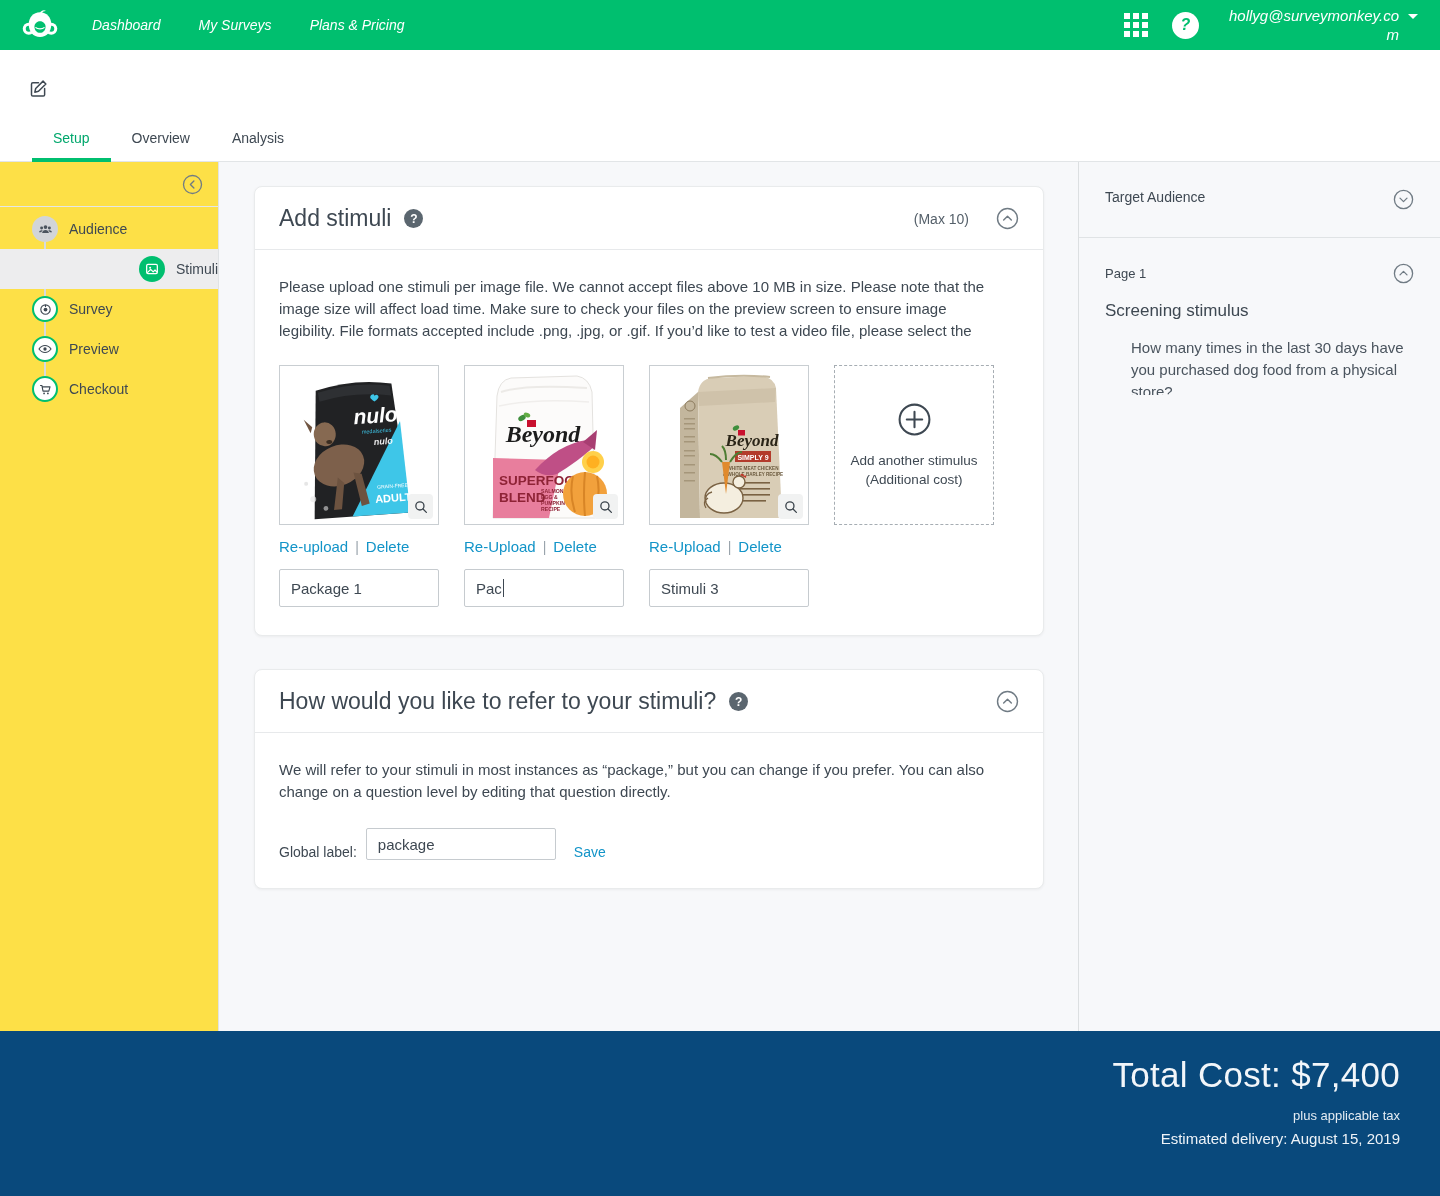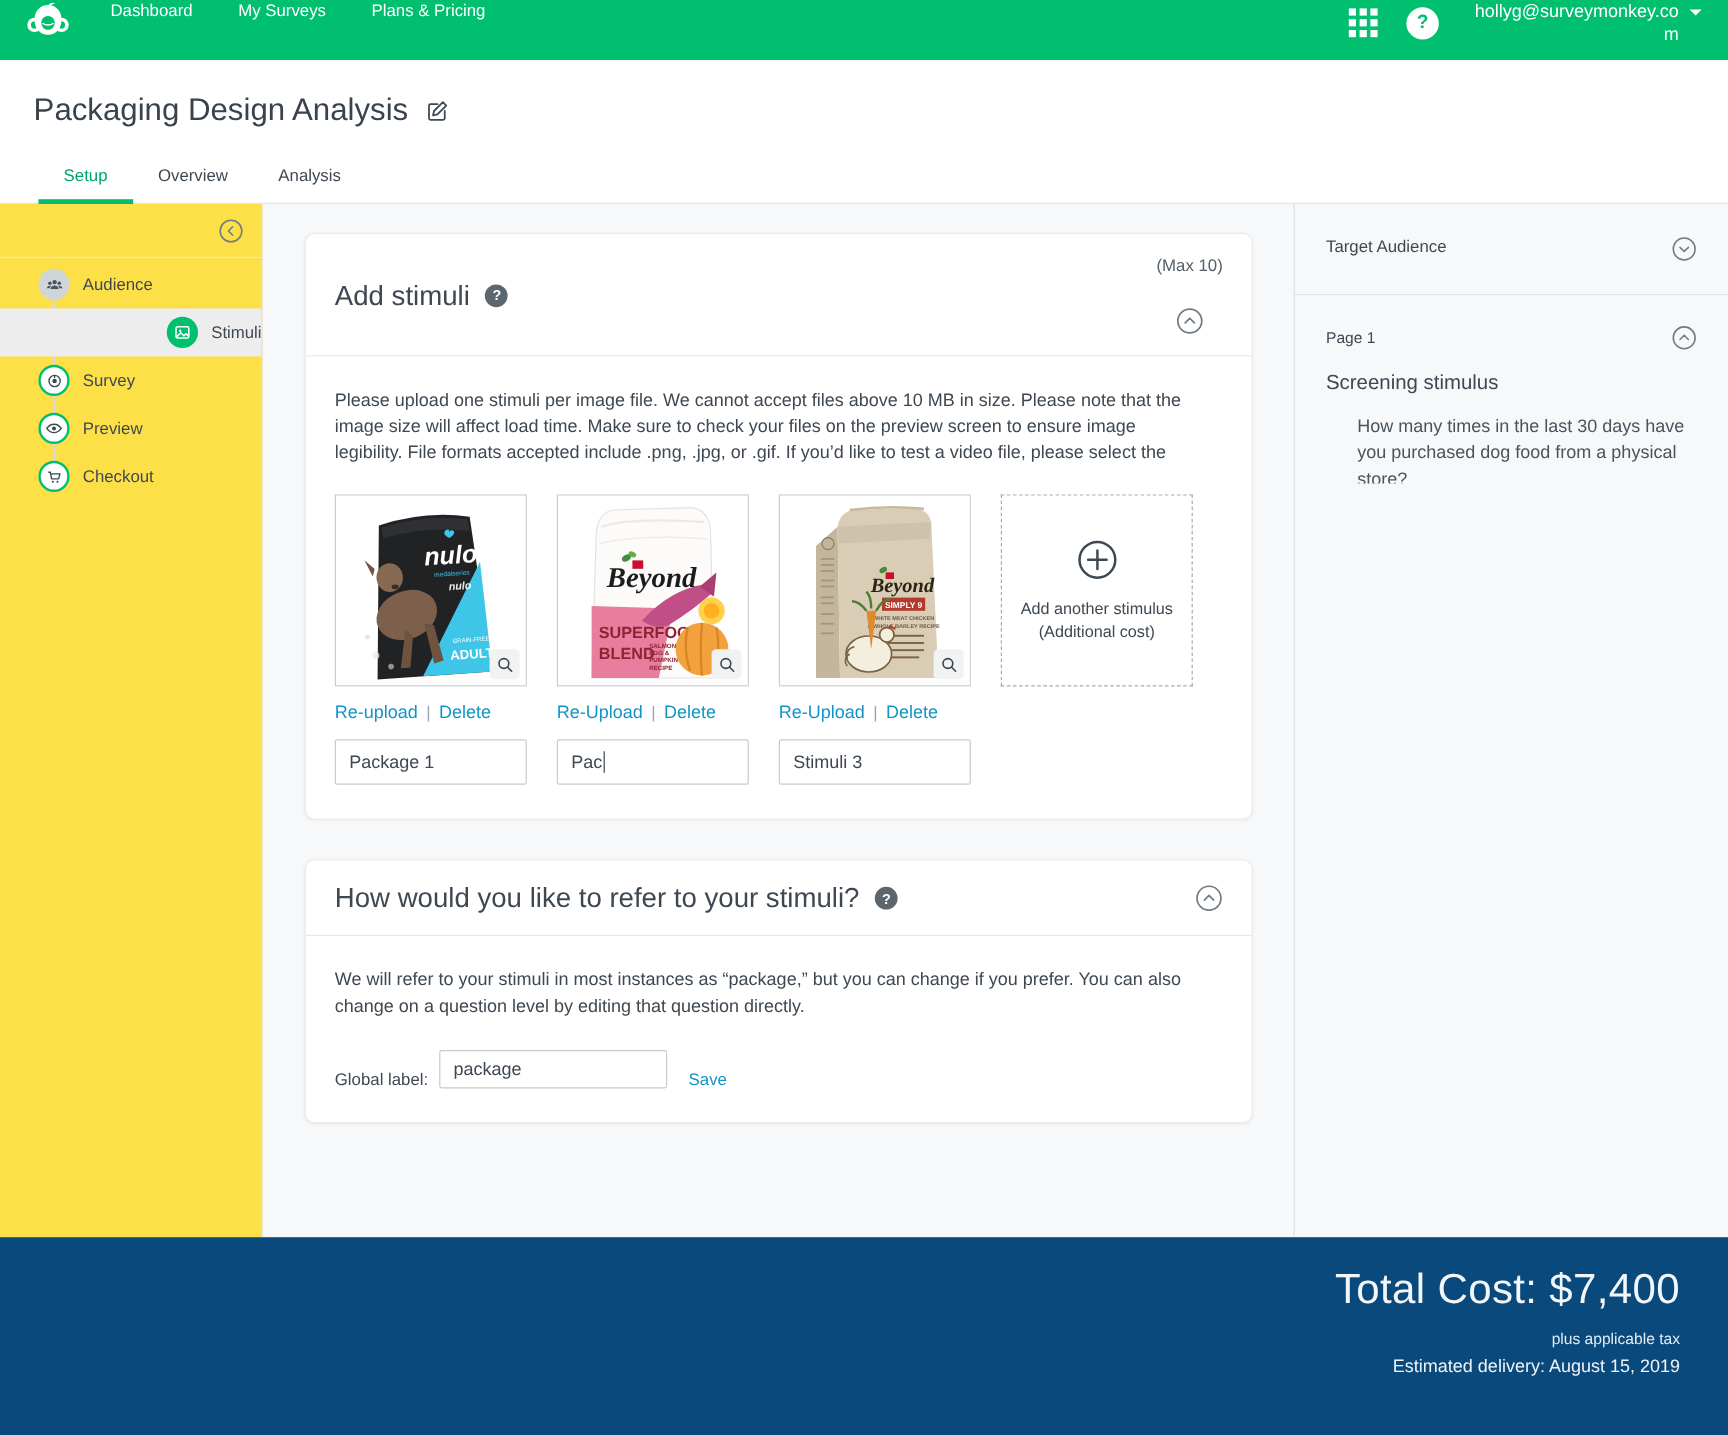--- a/index.html
+++ b/index.html
@@ -1,21 +1,21 @@
 <!DOCTYPE html>
 <html><head>
 <meta charset="utf-8">
 <style>
   * { margin:0; padding:0; box-sizing:border-box; }
   html,body { width:1440px; height:1196px; overflow:hidden; background:#fff;
     font-family:"Liberation Sans", sans-serif; color:#3E4852; }
   body { display:flex; flex-direction:column; }
 
   
-  .topnav { height:50px; background:#00BF6F; display:flex; align-items:flex-start; padding:0 22px; flex-shrink:0; }
+  .topnav { height:50px; background:#00BF6F; display:flex; align-items:center; padding:0 22px; flex-shrink:0;font-style:italic; }
   .logo { width:36px; height:34px; margin-right:34px; cursor:pointer; }
   .nav-link { color:#fff; font-size:14px; margin-right:38px; cursor:pointer; text-decoration:none; }
   .nav-right { margin-left:auto; display:flex; align-items:center; gap:24px; }
   .grid-icon { display:grid; grid-template-columns:repeat(3,6px); grid-gap:3px; cursor:pointer; }
   .grid-icon i { width:6px; height:6px; background:#fff; display:block; }
   .help-circle { width:27px; height:27px; border-radius:50%; background:#fff; color:#00BF6F;
     font-size:16px; font-weight:bold; display:flex; align-items:center; justify-content:center; cursor:pointer; }
   .account { display:flex; align-items:flex-start; gap:9px; cursor:pointer; }
   .account-email { width:176px; color:#fff; font-size:15px; line-height:19px; text-align:right; word-break:break-all; }
   .caret-down { width:0; height:0; border-left:5px solid transparent; border-right:5px solid transparent;
@@ -49,21 +49,21 @@
   .step-label { font-size:14px; color:#3e4852; }
 
   .main { flex:1; background:#f7f8fa; overflow:hidden; }
   .card { width:790px; margin:24px 0 0 35px; background:#fff; border:1px solid #e9ebec;
     border-radius:8px; box-shadow:0 1px 3px rgba(0,0,0,0.05); }
   .card + .card { margin-top:33px; }
   .card-head { display:flex; align-items:center; padding:18px 24px 17px; }
   .card-title { font-size:23px; font-weight:400; color:#3E4852; }
   .help-dot { width:19px; height:19px; border-radius:50%; background:#5b666f; color:#fff; font-size:12px;
     font-weight:bold; display:flex; align-items:center; justify-content:center; margin-left:13px; cursor:pointer; }
-  .head-right { margin-left:auto; display:flex; align-items:center; gap:27px;flex-direction:column; }
+  .head-right { margin-left:auto; display:flex; align-items:center; gap:27px; }
   .max-note { font-size:14px; color:#55606a; }
   .chev-btn { cursor:pointer; display:flex; }
   .card-divider { border-top:1px solid #e7e9eb; }
   .card-body { padding:26px 24px 28px; }
   .desc { font-size:15px; line-height:22px; color:#3e4852; max-width:726px; max-height:66px; overflow:hidden; }
 
   .tiles { display:flex; gap:25px; margin-top:23px; }
   .tile { width:160px; }
   .img-box { width:160px; height:160px; border:1px solid #c9ced2; position:relative; background:#fff; cursor:pointer; }
   .img-box svg { display:block; }
@@ -134,21 +134,20 @@
     </div>
     <div class="help-circle">?</div>
     <div class="account">
       <div class="account-email">hollyg@surveymonkey.com</div>
       <div class="caret-down"></div>
     </div>
   </div>
 </div>
 
 <div class="title-row">
-  <h1 class="page-title">Packaging Design Analysis</h1>
   <svg class="edit-icon" width="21" height="21" viewBox="0 0 24 24" fill="none" stroke="#3e4852" stroke-width="1.7" stroke-linecap="round" stroke-linejoin="round">
     <path d="M19 12v7a1.5 1.5 0 0 1-1.5 1.5h-12A1.5 1.5 0 0 1 4 19V7a1.5 1.5 0 0 1 1.5-1.5H12"></path>
     <path d="M17.2 3.6l3.2 3.2L12 15.2l-4.2 1 1-4.2z"></path>
   </svg>
 </div>
 <div class="tabbar">
   <div class="tab active">Setup</div>
   <div class="tab">Overview</div>
   <div class="tab">Analysis</div>
 </div>

